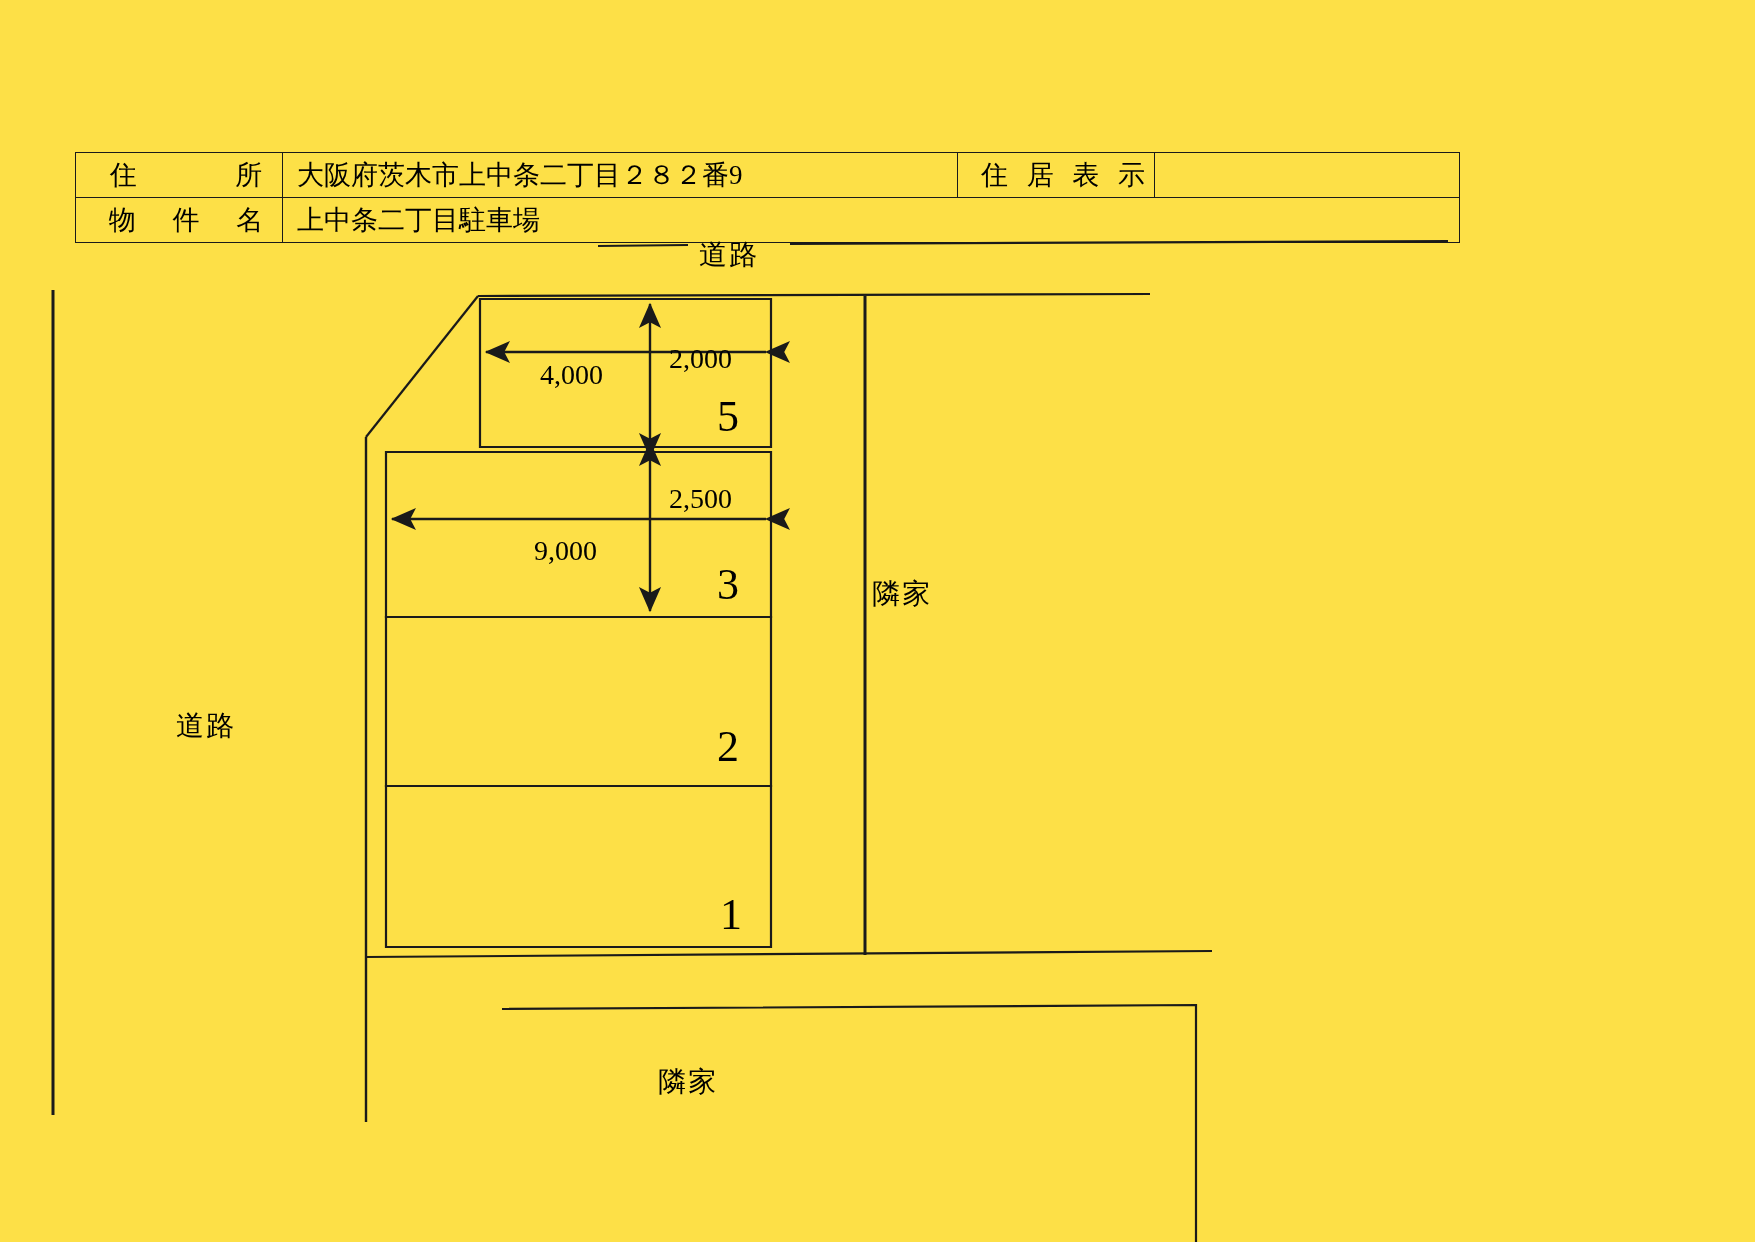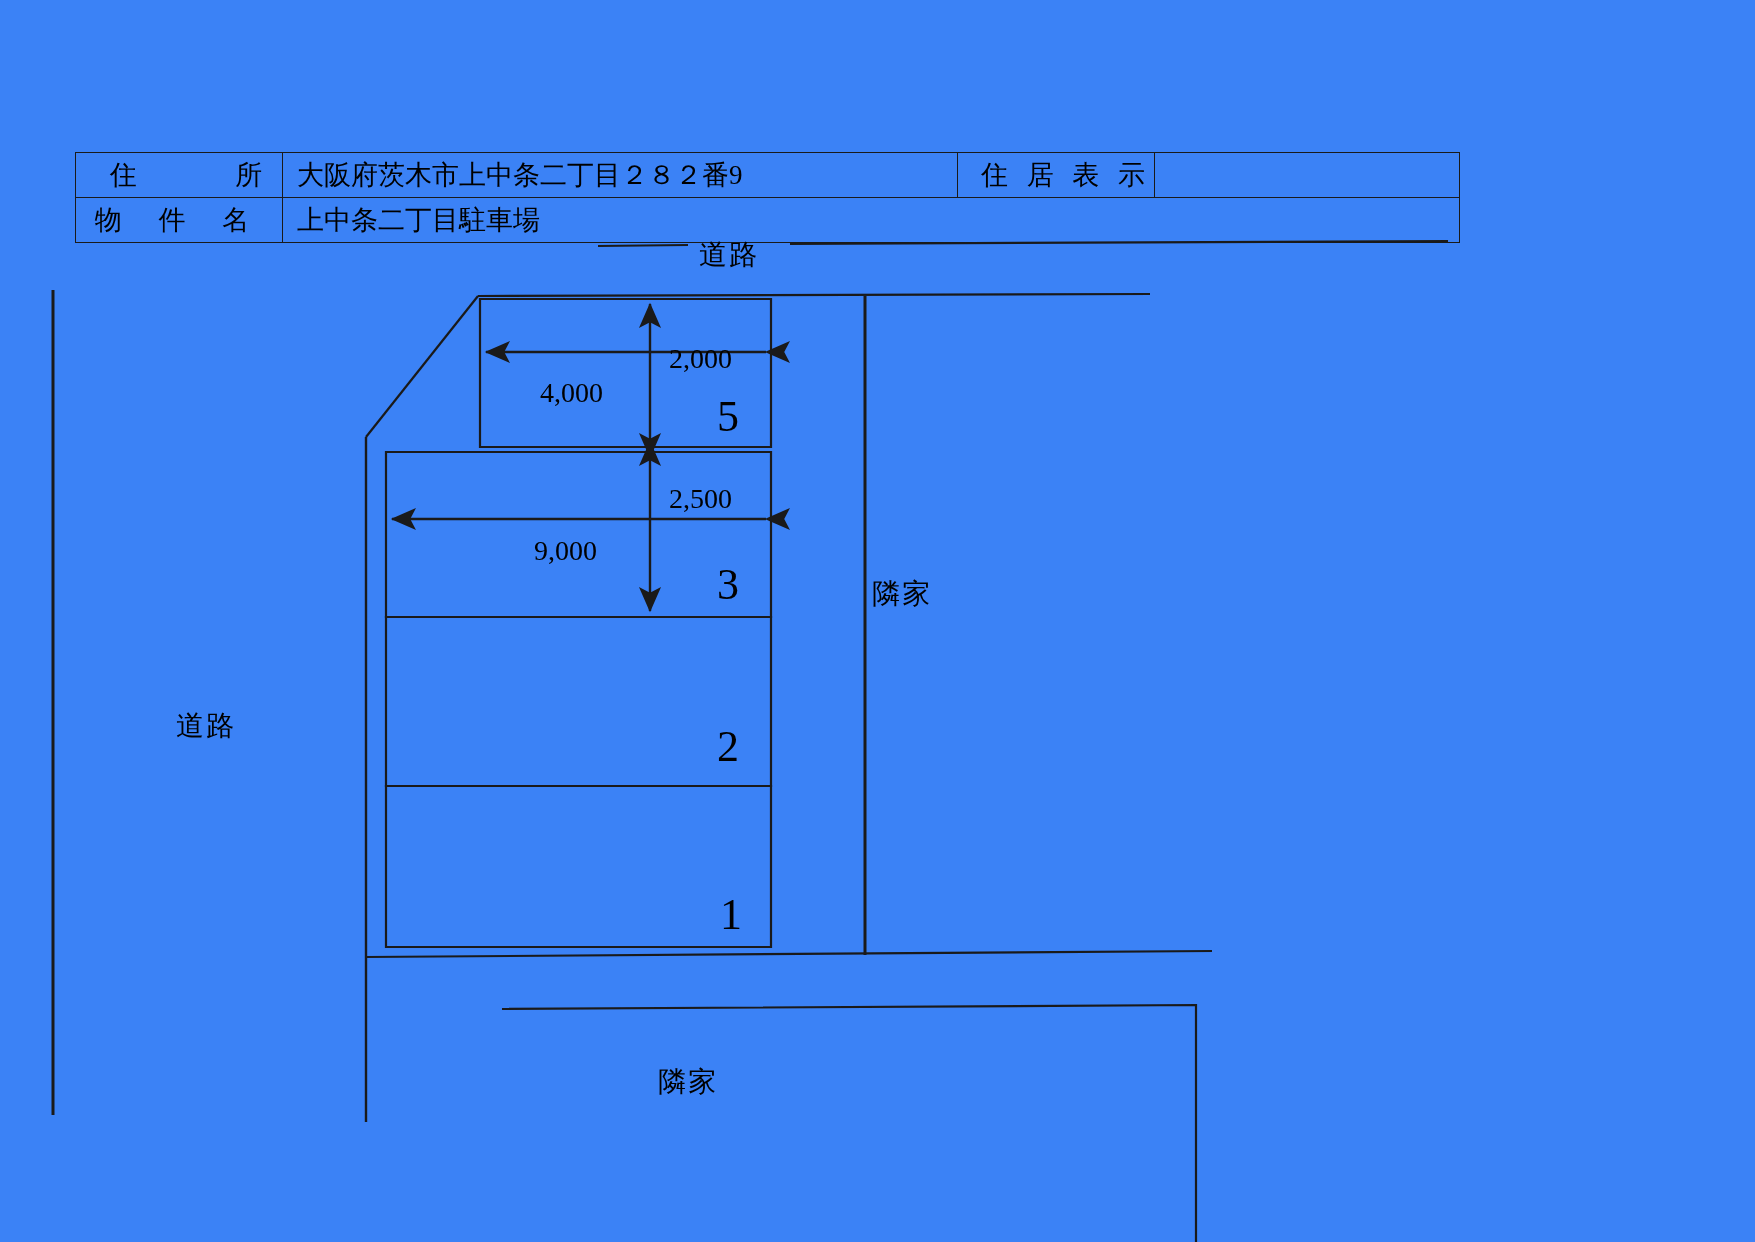--- a/index.html
+++ b/index.html
@@ -9,21 +9,21 @@
     background: #ffffff;
   }
   body {
     font-family: "Liberation Serif", "DejaVu Serif", serif;
     color: #000000;
   }
   #page {
     position: relative;
     width: 1755px;
     height: 1242px;
-    background: #3b82f6;
+    background: #fde047;
     overflow: hidden;
   }
 
   
   #info-table {
     position: absolute;
     left: 75px;
     top: 152px;
     width: 1385px;
     border-collapse: collapse;
@@ -42,20 +42,21 @@
   td.lbl {
     width: 192px;
     padding: 0;
     text-align: center;
     letter-spacing: 0.55em;
     text-indent: 0.55em;
   }
   td.lbl-tight {
     width: 192px;
     padding: 0;
+    text-align: center;
     letter-spacing: 0.18em;
     text-indent: 0.18em;
   }
   td.val { width: auto; margin-top: 36px; }
   td.jyukyo {
     width: 182px;
     padding: 0;
     text-align: center;
     letter-spacing: 0.22em;
     text-indent: 0.22em;
@@ -155,21 +156,21 @@
     </g>
   </svg>
 
   <div class="dlabel jp-label" style="left:699px; top:241px;">道路</div>
   <div class="dlabel jp-label" style="left:176px; top:712px;">道路</div>
 
   <div class="dlabel jp-label" style="left:872px; top:580px;">隣家</div>
   <div class="dlabel jp-label" style="left:658px; top:1068px;">隣家</div>
 
   <div class="dlabel dim-label" style="left:669px; top:317px;margin-top:28px;">2,000</div>
-  <div class="dlabel dim-label" style="left:540px; top:379px;">4,000</div>
+  <div class="dlabel dim-label" style="left:540px; top:361px;">4,000</div>
   <div class="dlabel dim-label" style="left:669px; top:485px;">2,500</div>
   <div class="dlabel dim-label" style="left:534px; top:537px;">9,000</div>
 
   <div class="dlabel stall-num" style="left:717px; top:395px;">5</div>
   <div class="dlabel stall-num" style="left:717px; top:563px;">3</div>
   <div class="dlabel stall-num" style="left:717px; top:725px;">2</div>
   <div class="dlabel stall-num" style="left:720px; top:893px;">1</div>
 
 </div>
 

